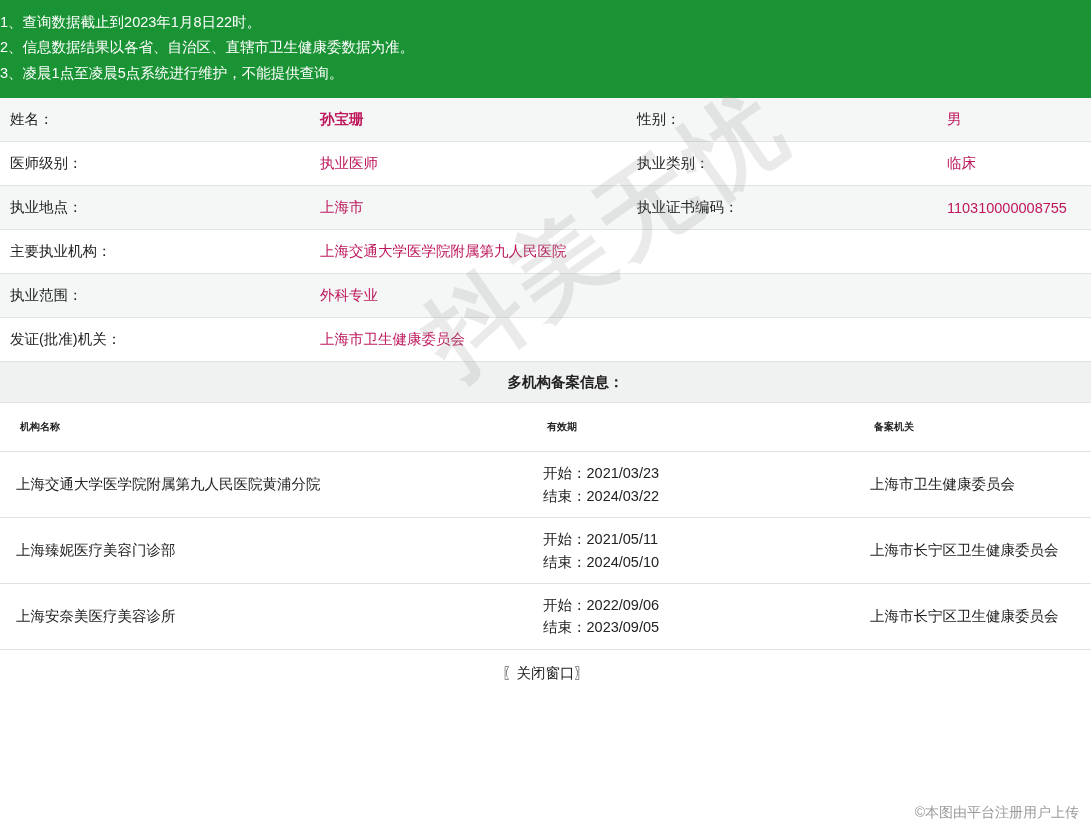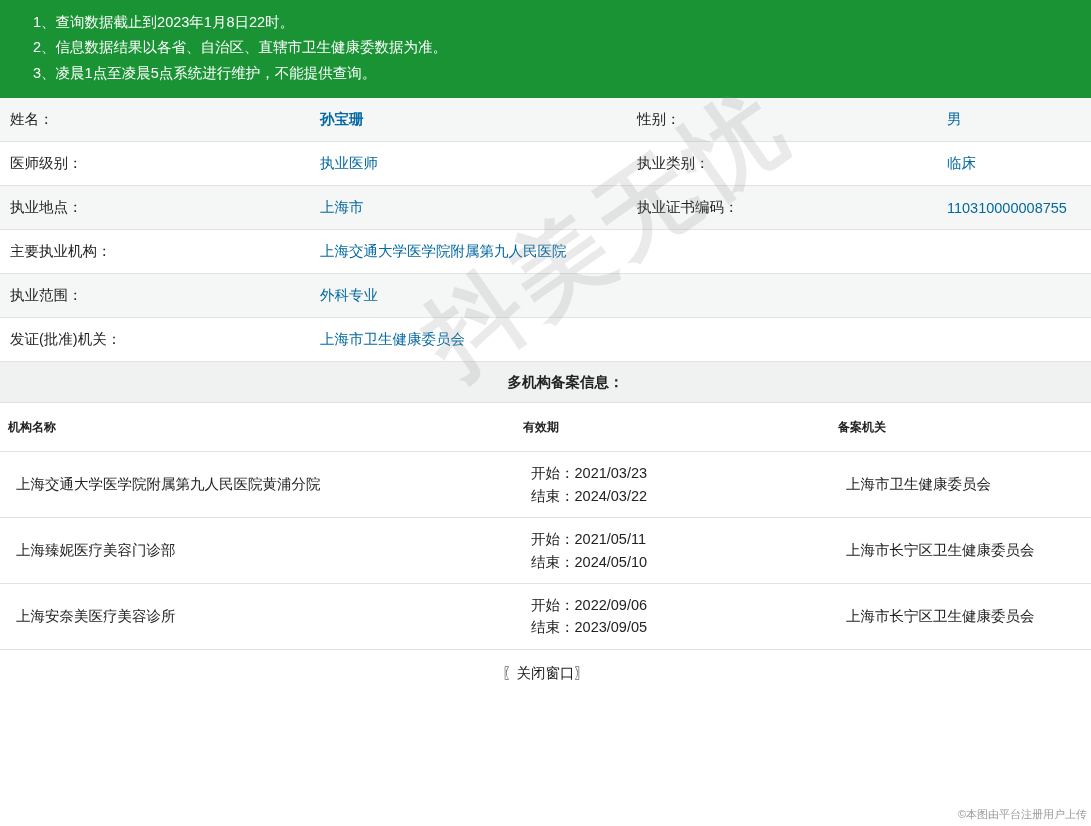--- a/index.html
+++ b/index.html
@@ -20,21 +20,20 @@
   
   .notice {
     background: #1a9335;
     color: #ffffff;
     padding: 10px 0 12px 0;
     font-size: 14.5px;
     line-height: 1.75;
   }
   .notice .line {
     white-space: nowrap;
-    margin-left: 33px;
   }
 
   
   .info-table {
     width: 100%;
     border-collapse: collapse;
     table-layout: fixed;
   }
   .info-table tr {
     border-bottom: 1px solid #e2e2e2;
@@ -43,21 +42,21 @@
     height: 43px;
     padding: 0 0 0 10px;
     vertical-align: middle;
     font-size: 14.5px;
     background: #ffffff;
   }
   .info-table td.label {
     color: #222;
   }
   .info-table td.value {
-    color: #0369a1;
+    color: #be185d;
   }
   .col-l1 { width: 300px; }
   .col-v1 { width: 307px; }
   .col-l2 { width: 300px; }
   .col-v2 { width: 184px; }
 
   .row-shade td {
     background: #f5f6f6;
   }
   .name-strong {
@@ -76,23 +75,23 @@
 
   
   .rec-table {
     width: 100%;
     border-collapse: collapse;
     table-layout: fixed;
   }
   .rec-table th {
     text-align: left;
     font-weight: bold;
-    font-size: 12px;
+    font-size: 10px;
     height: 46px;
-    padding-left: 8px;
+    padding-left: 20px;
     background: #ffffff;
     border-bottom: 1px solid #e2e2e2;
     color: #222;
   }
   .rec-table td {
     font-size: 14.5px;
     padding: 10px 0 10px 16px;
     border-bottom: 1px solid #e2e2e2;
     vertical-align: middle;
     color: #222;
@@ -127,23 +126,23 @@
     color: rgba(140,140,140,0.18);
     transform: rotate(-35deg);
     transform-origin: left top;
     letter-spacing: 8px;
     pointer-events: none;
     white-space: nowrap;
     font-family: "DejaVu Sans", sans-serif;
   }
   .wm-small {
     position: absolute;
-    right: 4px;
+    right: 12px;
     bottom: 4px;
-    font-size: 11px;
+    font-size: 14px;
     color: #9a9a9a;
     white-space: nowrap;
   }
 </style>
 </head>
 <body>
 
 <div class="notice">
   <div class="line">1、查询数据截止到2023年1月8日22时。</div>
   <div class="line">2、信息数据结果以各省、自治区、直辖市卫生健康委数据为准。</div>

